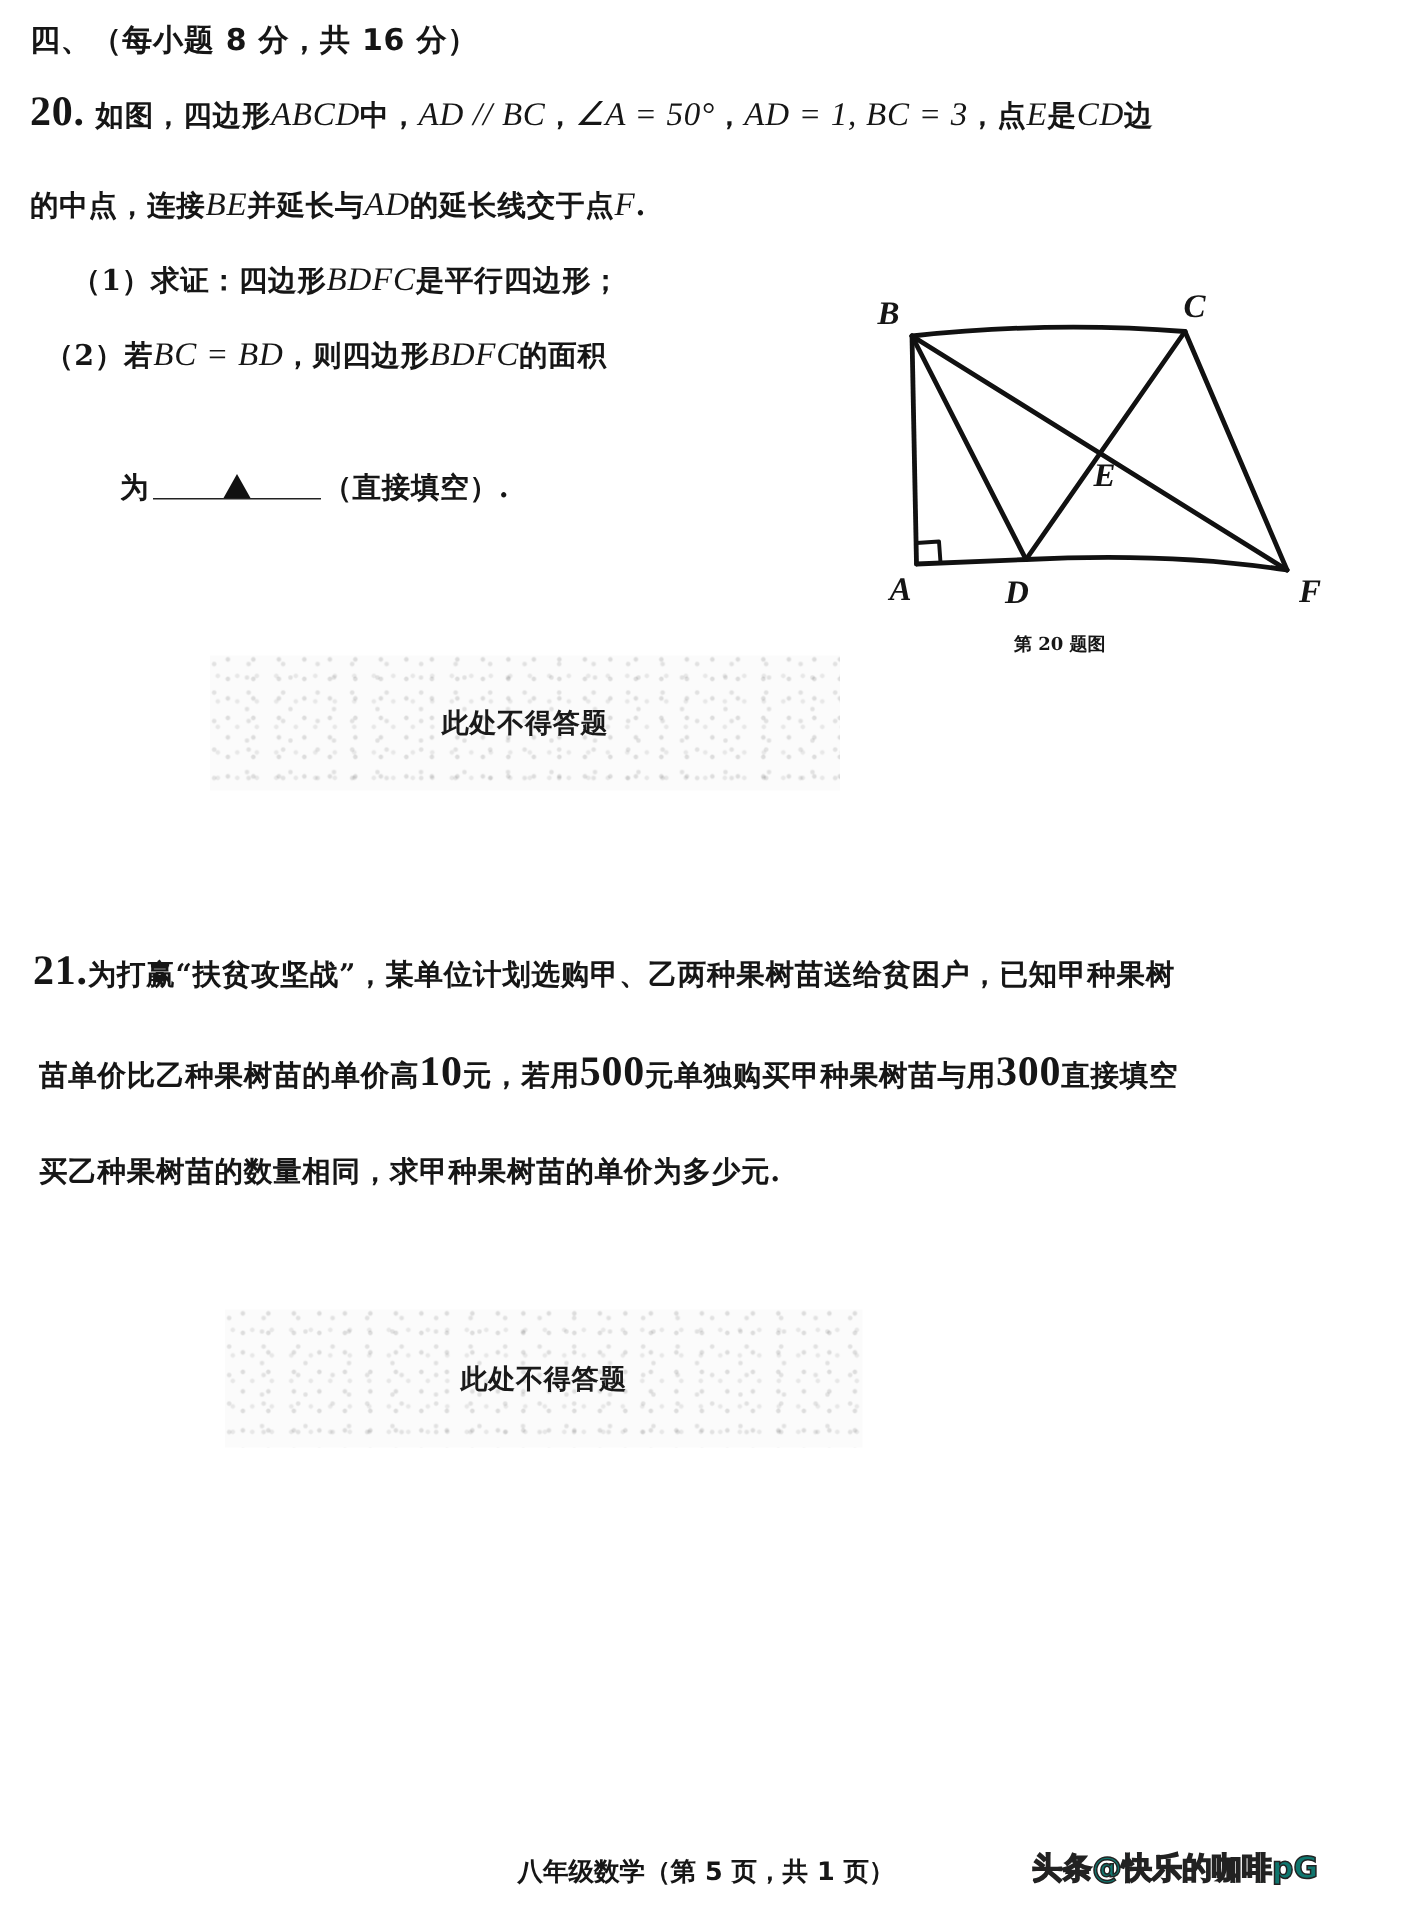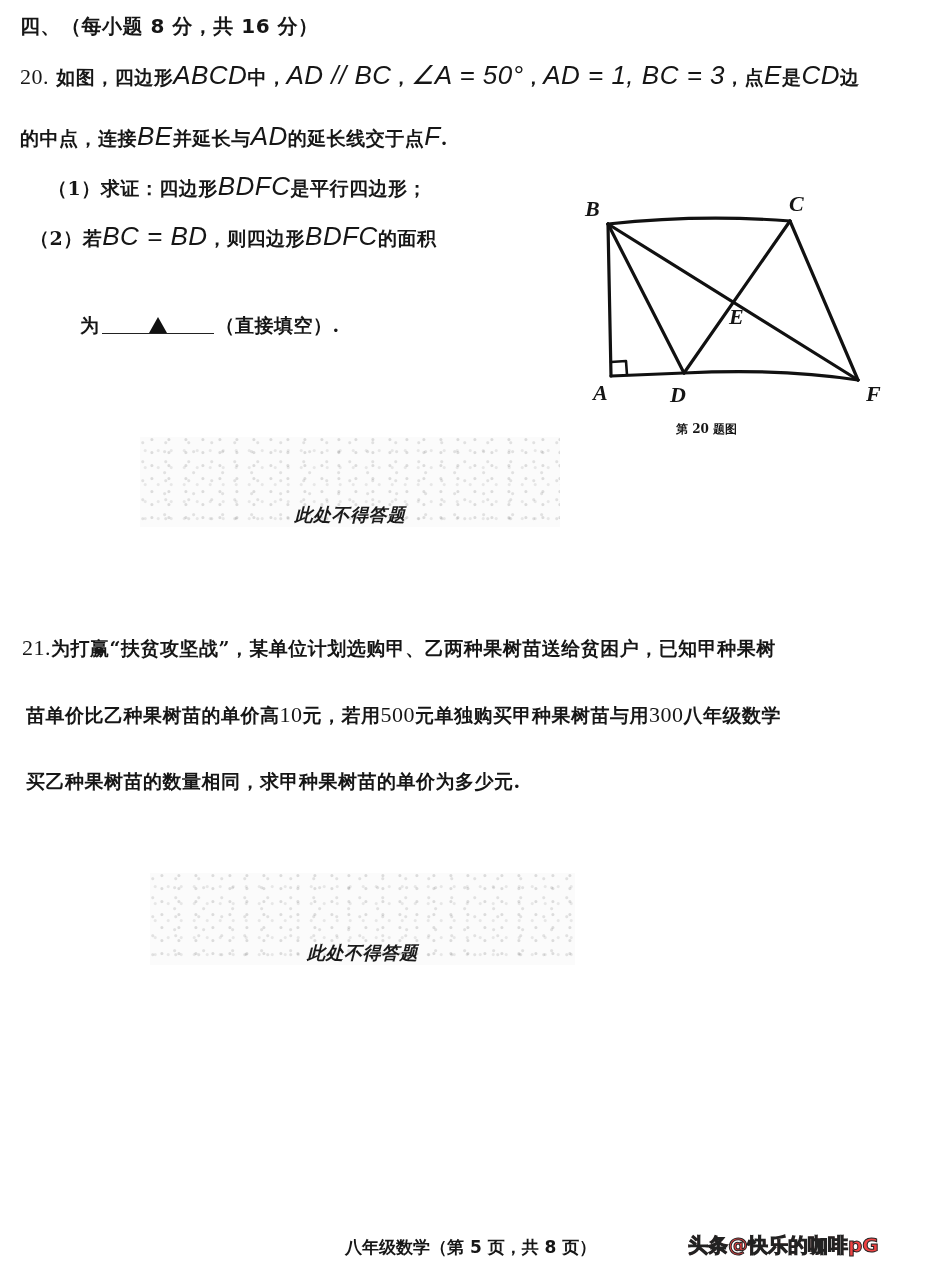--- a/index.html
+++ b/index.html
@@ -17,29 +17,29 @@
     }
     .line {
       position: absolute;
       white-space: nowrap;
       font-weight: bold;
       font-size: 19px;
       line-height: 24px;
       letter-spacing: 0.5px;
     }
     .math {
-      font-family: Liberation Sans, sans-serif;
+      font-family: Liberation Serif, serif;
       font-style: italic;
       font-weight: normal;
-      font-size: 26px;
+      font-size: 22px;
     }
     .num {
       font-family: "Liberation Serif", "DejaVu Serif", serif;
-      font-weight: normal;
-      font-size: 22px;
+      font-weight: bold;
+      font-size: 28px;
     }
     .blank {
       display: inline-block;
       width: 112px;
       border-bottom: 1.5px solid #222;
       text-align: center;
       line-height: 18px;
       margin: 0 2px;
       position: relative;
       top: -2px;
@@ -56,23 +56,22 @@
     .noanswer {
       position: absolute;
       background:
         radial-gradient(circle at 12% 30%, rgba(0,0,0,0.10) 0 1px, transparent 2px),
         radial-gradient(circle at 70% 20%, rgba(0,0,0,0.12) 0 1px, transparent 2px),
         radial-gradient(circle at 85% 70%, rgba(0,0,0,0.10) 0 1px, transparent 2px),
         radial-gradient(circle at 40% 80%, rgba(0,0,0,0.08) 0 1px, transparent 2px),
         #fbfbfb;
       background-size: 23px 19px, 17px 13px, 29px 21px, 13px 17px, auto;
       display: flex;
-      align-items: flex-end;
+      align-items: center;
       justify-content: center;
-      font-style: italic;
     }
     .noanswer span {
       font-family: "DejaVu Sans", "Liberation Sans", sans-serif;
       font-weight: bold;
       font-size: 18px;
       color: #1a1a1a;
       letter-spacing: 0.5px;
     }
     .fig {
       position: absolute;
@@ -105,21 +104,21 @@
       white-space: nowrap;
       font-family: "DejaVu Sans", "Liberation Sans", sans-serif;
     }
     .watermark {
       position: absolute;
       left: 688px;
       top: 1232px;
       font-size: 20px;
       white-space: nowrap;
       font-family: "DejaVu Sans", "Liberation Sans", sans-serif;
-      color: #ef4444;
+      color: #0f766e;
       -webkit-text-stroke: 1px #222;
       font-weight: bold;
     }
   </style>
 </head>
 <body>
 
 <div class="line" style="left:20px; top:14px; font-family:'DejaVu Sans','Liberation Sans',sans-serif; font-size:20px;">四、（每小题 8 分，共 16 分）</div>
 
 <div class="line" style="left:20px; top:63px;">
@@ -164,24 +163,24 @@
 <div class="fig-caption">第 20 题图</div>
 
 <div class="noanswer" style="left:140px; top:437px; width:420px; height:90px;">
   <span>此处不得答题</span>
 </div>
 
 <div class="line" style="left:22px; top:636px;">
   <span class="num">21.</span><span>为打赢“扶贫攻坚战”，某单位计划选购甲、乙两种果树苗送给贫困户，已知甲种果树</span>
 </div>
 <div class="line" style="left:26px; top:703px;">
-  <span>苗单价比乙种果树苗的单价高</span><span class="num">10</span><span>元，若用</span><span class="num">500</span><span>元单独购买甲种果树苗与用</span><span class="num">300</span><span>八年级数学</span>
+  <span>苗单价比乙种果树苗的单价高</span><span class="num">10</span><span>元，若用</span><span class="num">500</span><span>元单独购买甲种果树苗与用</span><span class="num">300</span><span>直接填空</span>
 </div>
 <div class="line" style="left:26px; top:769px;">
   <span>买乙种果树苗的数量相同，求甲种果树苗的单价为多少元.</span>
 </div>
 
 <div class="noanswer" style="left:150px; top:873px; width:425px; height:92px;">
   <span>此处不得答题</span>
 </div>
 
-<div class="footer">八年级数学（第 5 页，共 8 页）</div>
+<div class="footer">八年级数学（第 5 页，共 1 页）</div>
 <div class="watermark">头条@快乐的咖啡pG</div>
 
 </body></html>

